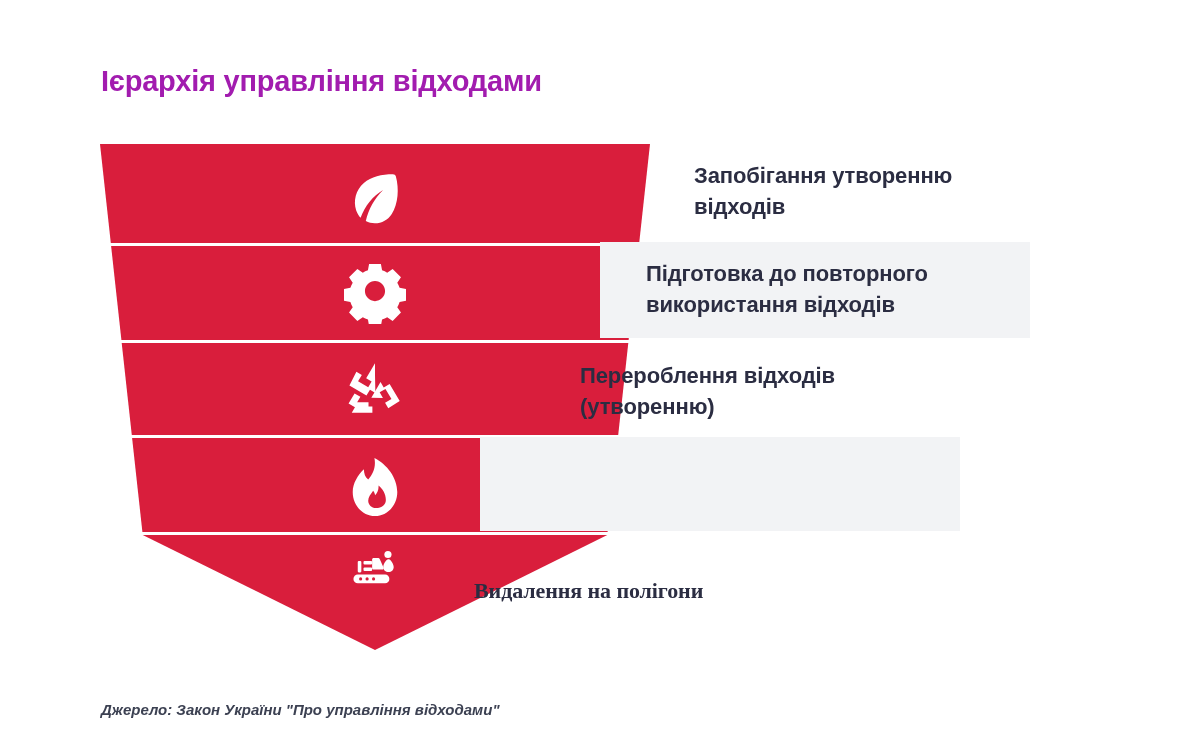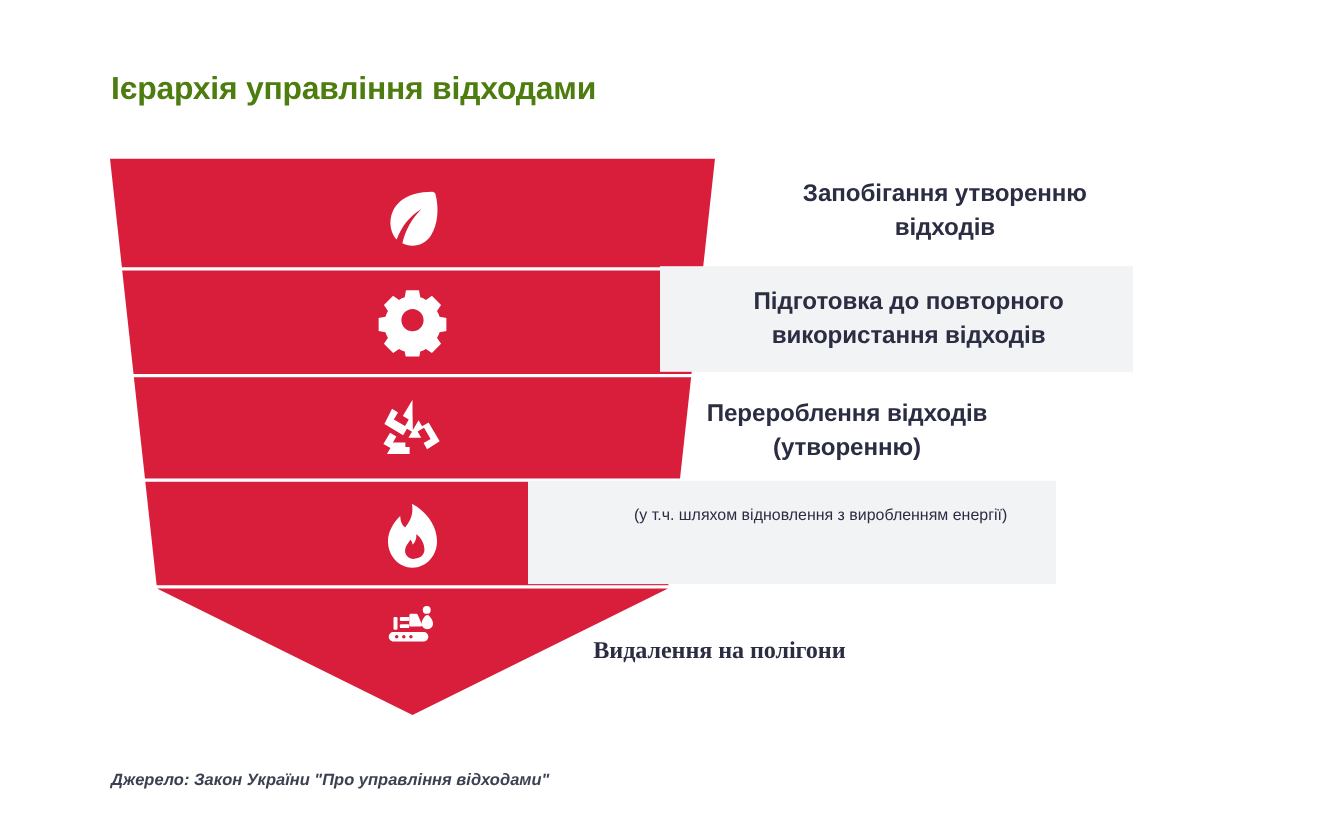--- a/index.html
+++ b/index.html
@@ -17,21 +17,21 @@
   }
 
   
   #page-title {
     position: absolute;
     left: 101px;
     top: 46px;
     font-size: 29px;
     font-weight: bold;
     letter-spacing: -0.2px;
-    color: #4d7c0f;
+    color: #a21caf;
     white-space: nowrap;
   }
 
   
   #pyramid {
     position: absolute;
     left: 100px;
     top: 144px;
     width: 550px;
     height: 506px;
@@ -71,21 +71,20 @@
   .label-band.band2 { left: 600px; top: 242px; width: 430px; height: 96px; }
   .label-band.band4 { left: 480px; top: 437px; width: 480px; height: 94px; }
 
   .label {
     position: absolute;
     color: #2b2d42;
     font-size: 22px;
     font-weight: bold;
     line-height: 1.42;
     letter-spacing: -0.1px;
-    text-align: center;
   }
   .label .sub {
     display: block;
     font-size: 14.5px;
     font-weight: normal;
     line-height: 1.3;
     margin-top: 4px;
     letter-spacing: 0;
   }
 
@@ -178,18 +177,17 @@
 <div class="label-band band2"></div>
 <div class="label-band band4"></div>
 
 <div class="label" id="label-1">Запобігання утворенню відходів</div>
 
 <div class="label" id="label-2">Підготовка до повторного використання відходів</div>
 
 <div class="label" id="label-3">Перероблення відходів (утворенню)</div>
 
 <div class="label" id="label-4">
-  <span class="sub">(у т.ч. шляхом відновлення з виробленням енергії)</span>
 </div>
 
 <div class="label" id="label-5">Видалення на полігони</div>
 
 <div id="source-note">Джерело: Закон України "Про управління відходами"</div>
 
 </body></html>

